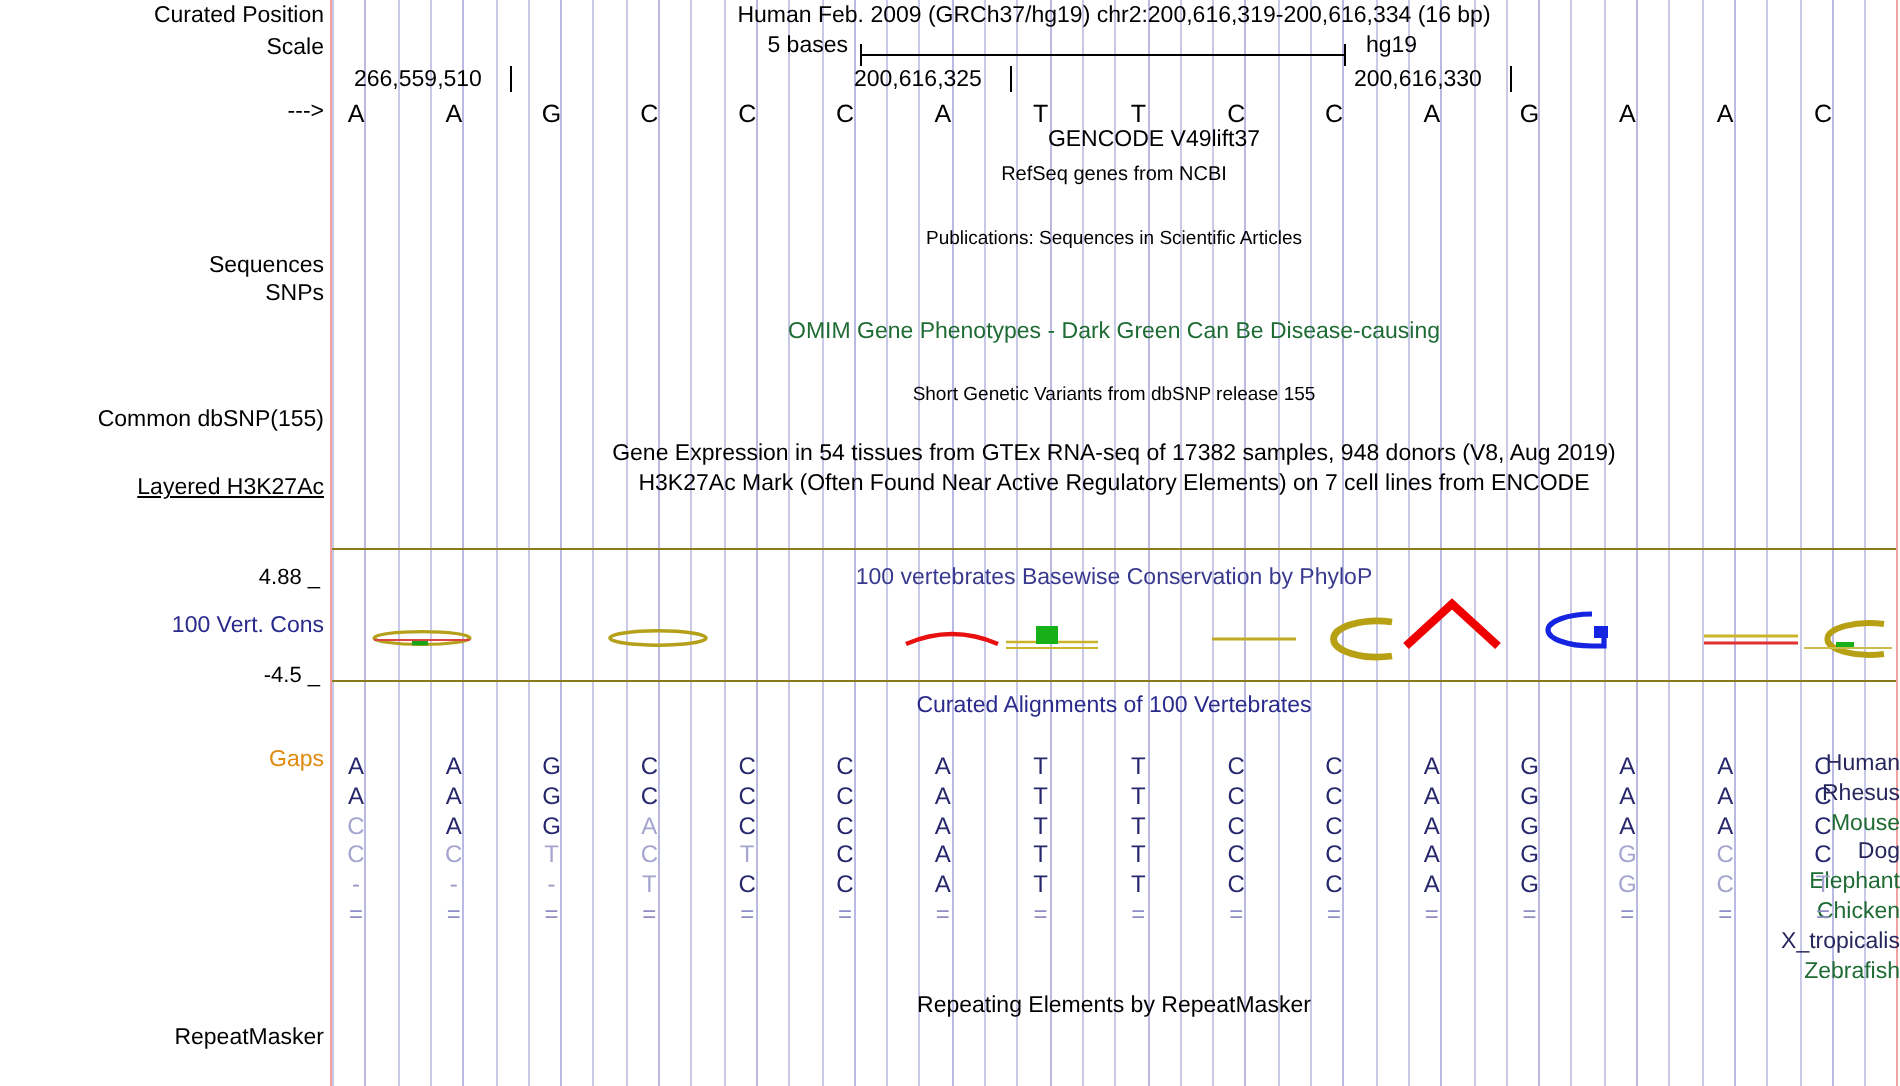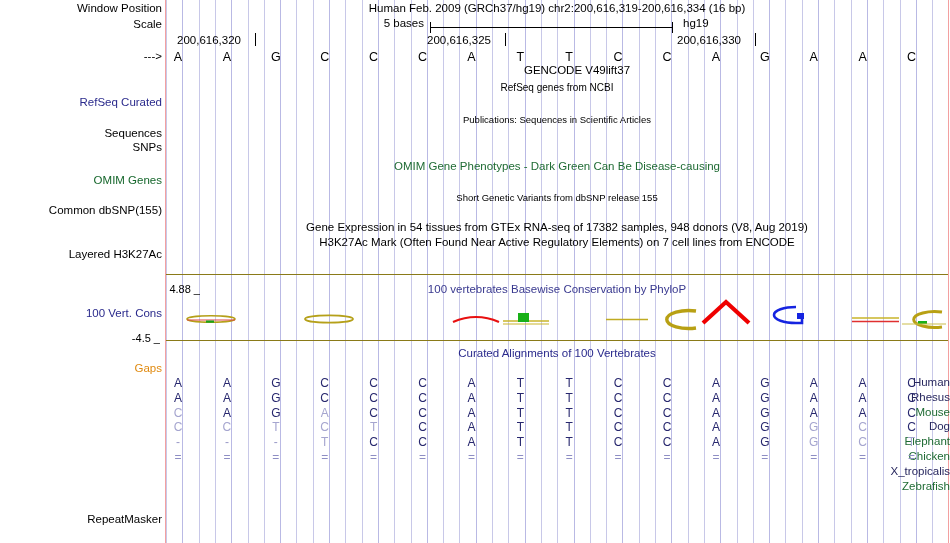--- a/index.html
+++ b/index.html
@@ -117,48 +117,46 @@
       <div class="vgrid" style="left: 883px;"></div>
       <div class="vgrid" style="left: 900px;"></div>
       <div class="vgrid major" style="left: 916px;"></div>
       <div class="vgrid" style="left: 932px;"></div>
       <div class="vgrid" style="left: 948px;"></div>
     </div>
   <div id="leftrule"></div>
   <div id="rightrule"></div>
 
   <div id="labelcol">
-    <div class="lbl black" style="top:2px;">Window Position</div>
+    <div class="lbl black" style="top:2px;">Curated Position</div>
     <div class="lbl black" style="top:18px;">Scale</div>
     <div class="lbl black" style="top:50px;">---&gt;</div>
-    <div class="lbl navy" style="top:96px;">RefSeq Curated</div>
     <div class="lbl black" style="top:127px;">Sequences</div>
     <div class="lbl black" style="top:141px;">SNPs</div>
-    <div class="lbl darkgreen" style="top:174px;">OMIM Genes</div>
     <div class="lbl black" style="top:204px;">Common dbSNP(155)</div>
-    <div class="lbl black" style="top:248px;">Layered H3K27Ac</div>
+    <div class="lbl black" style="top:238px;text-decoration:underline;">Layered H3K27Ac</div>
     <div class="lbl navy" style="top:307px;">100 Vert. Cons</div>
-    <div class="lbl orange" style="top:362px;">Gaps</div>
+    <div class="lbl orange" style="top:374px;">Gaps</div>
     <div class="lbl black" style="top:513px;">RepeatMasker</div>
   </div>
 
-  <div class="axislbl navy" style="left:0;top:283px;padding-left:40px;">4.88 _</div>
+  <div class="axislbl navy" style="left:0;top:283px;">4.88 _</div>
   <div class="axislbl maroon" style="left:0;top:332px;">-4.5 _</div>
 
   <div id="poshdr">Human Feb. 2009 (GRCh37/hg19)   chr2:200,616,319-200,616,334 (16 bp)</div>
 
   <div id="scalelbl" style="left:320px;width:104px;">5 bases</div>
   <div id="scalebar" style="left:430px;width:243px;">
     <div class="sbline"></div>
     <div class="sbend" style="left:0;"></div>
     <div class="sbend" style="right:0;"></div>
   </div>
   <div id="hg19lbl" style="left:683px;">hg19</div>
 
-  <div class="coordlbl" style="left:177px;top:34px;">200,616,320</div>
+  <div class="coordlbl" style="left:177px;top:34px;">266,559,510</div>
   <div class="coordtick" style="left:255px;top:33px;"></div>
   <div class="coordlbl" style="left:427px;top:34px;">200,616,325</div>
   <div class="coordtick" style="left:505px;top:33px;"></div>
   <div class="coordlbl" style="left:677px;top:34px;">200,616,330</div>
   <div class="coordtick" style="left:755px;top:33px;"></div>
 
   <div id="baserow">
       <div class="baseltr" style="left: 168px; top: 50px;">A</div>
       <div class="baseltr" style="left: 216.9px; top: 50px;">A</div>
       <div class="baseltr" style="left: 265.8px; top: 50px;">G</div>
@@ -179,20 +177,21 @@
 
   <div class="ctr med" style="top:64px;margin-left:20px;">GENCODE V49lift37</div>
   <div class="ctr small" style="top:82px;">RefSeq genes from NCBI</div>
   <div class="ctr tiny" style="top:114px;">Publications: Sequences in Scientific Articles</div>
   <div class="ctr med green" style="top:160px;">OMIM Gene Phenotypes - Dark Green Can Be Disease-causing</div>
   <div class="ctr tiny" style="top:192px;">Short Genetic Variants from dbSNP release 155</div>
   <div class="ctr med" style="top:221px;">Gene Expression in 54 tissues from GTEx RNA-seq of 17382 samples, 948 donors (V8, Aug 2019)</div>
   <div class="ctr med" style="top:236px;">H3K27Ac Mark (Often Found Near Active Regulatory Elements) on 7 cell lines from ENCODE</div>
   <div class="ctr med blueish" style="top:283px;">100 vertebrates Basewise Conservation by PhyloP</div>
   <div class="ctr med navy" style="top:347px;">Curated Alignments of 100 Vertebrates</div>
+  <div class="ctr med" style="top:497px;">Repeating Elements by RepeatMasker</div>
 
   <div id="consbox">
     <div id="consTopLine"></div>
     <div id="consBotLine"></div>
     <svg id="conslogos" viewBox="0 0 782 66" preserveAspectRatio="none">
 
       <g>
         <ellipse cx="45" cy="45" rx="24" ry="3.2" fill="none" stroke="#b5a019" stroke-width="1.6"></ellipse>
         <path d="M21 46 H69" stroke="#d44" stroke-width="1.1" fill="none"></path>
         <rect x="40" y="46.5" width="8" height="2.2" fill="#19a319"></rect>

